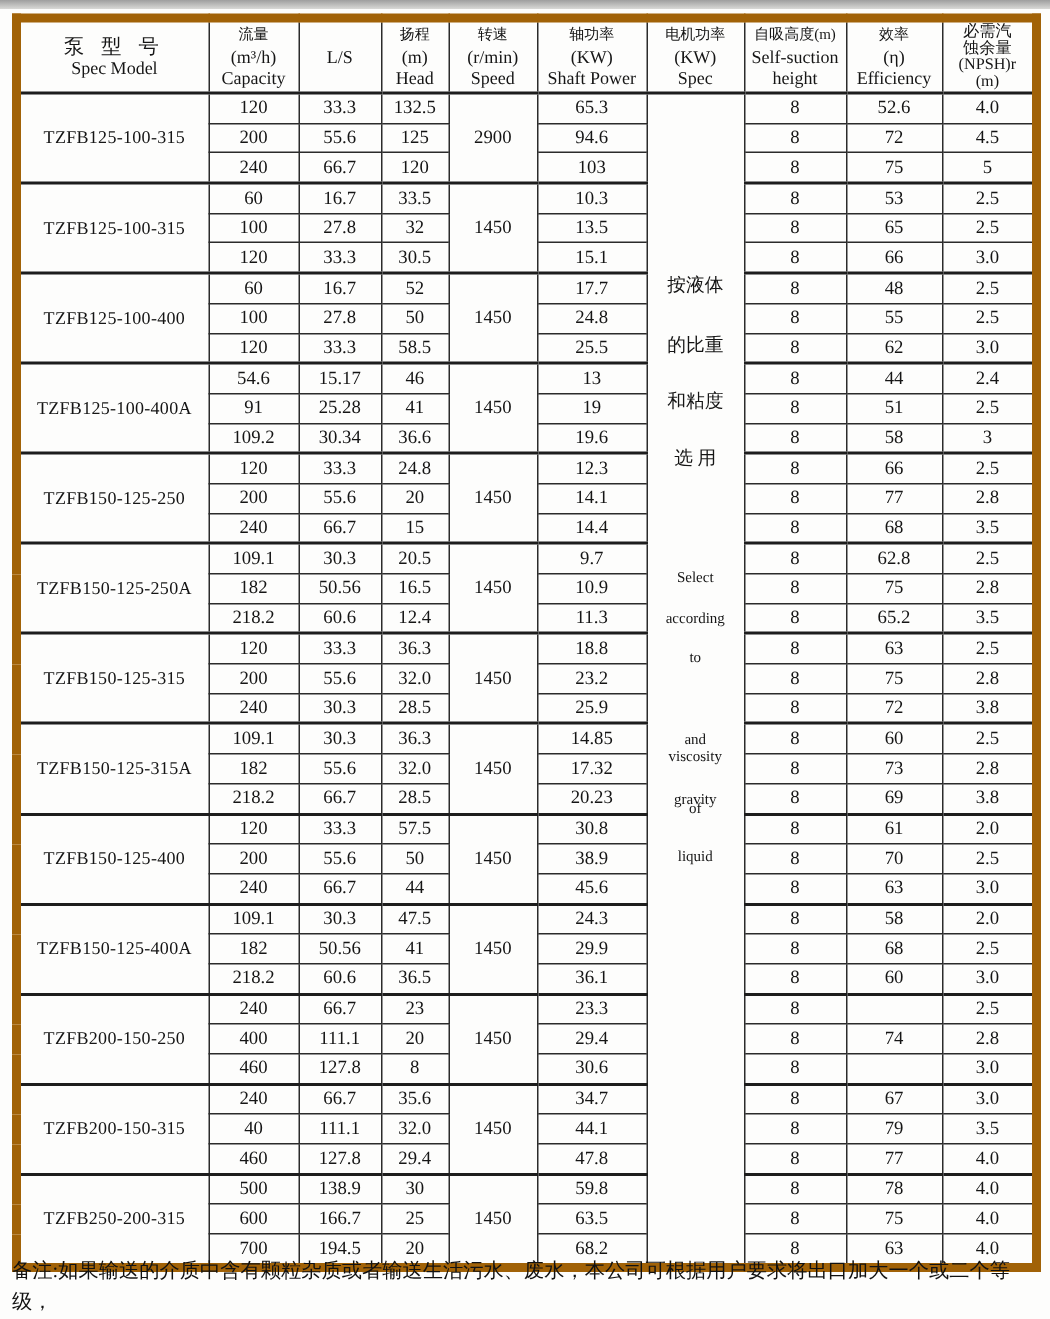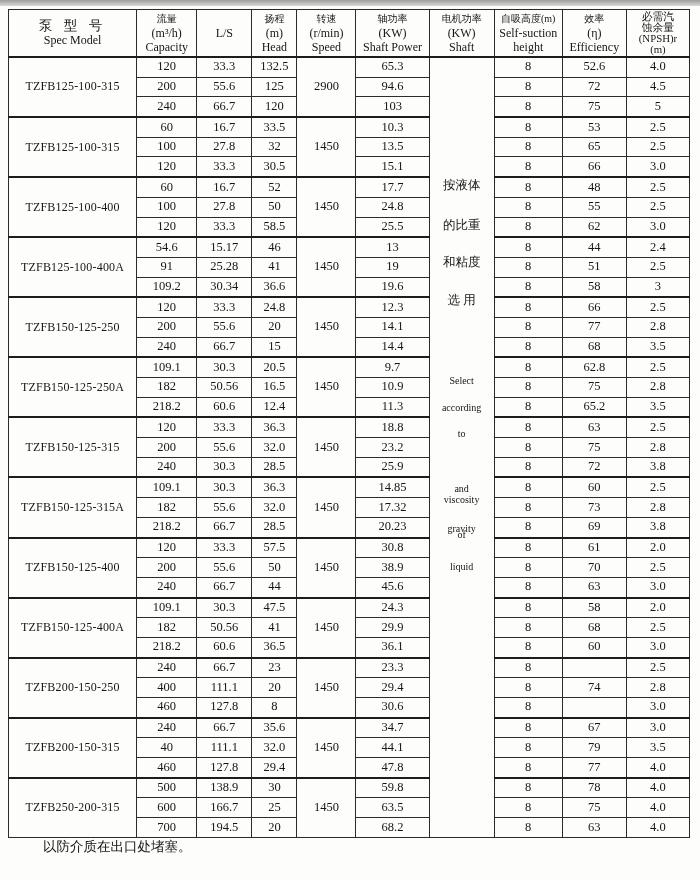--- a/index.html
+++ b/index.html
@@ -13,21 +13,21 @@
   }
   .scan-strip{
     position:absolute;top:0;left:0;width:700px;height:6px;
     background:linear-gradient(to bottom,#9e9e9e,#d9d9d6);
   }
   table.spec-table{
     position:absolute;left:8px;top:9px;
     width:682px;
     border-collapse:collapse;
     table-layout:fixed;
-    border:1px solid #a16207;
+    border:6px solid #a16207;
   }
   .spec-table th,.spec-table td{
     border:1px solid #2b2b2b;
     padding:0 1px;
     text-align:center;
     vertical-align:middle;
     font-size:12.5px;
     line-height:1.1;
     height:18.7px;
     overflow:hidden;
@@ -104,21 +104,21 @@
           <span class="hl-en">Speed</span>
         </th>
         <th>
           <span class="hl">轴功率</span>
           <span class="hl-en">(KW)</span>
           <span class="hl-en">Shaft Power</span>
         </th>
         <th>
           <span class="hl">电机功率</span>
           <span class="hl-en">(KW)</span>
-          <span class="hl-en">Shaft</span>
+          <span class="hl-en">Spec</span>
         </th>
         <th>
           <span class="hl">自吸高度(m)</span>
           <span class="hl-en">Self-suction</span>
           <span class="hl-en">height</span>
         </th>
         <th>
           <span class="hl">效率</span>
           <span class="hl-en">(η)</span>
           <span class="hl-en">Efficiency</span>
@@ -520,14 +520,15 @@
         <td>20</td>
         <td>68.2</td>
         <td>8</td>
         <td>63</td>
         <td>4.0</td>
       </tr>
     </tbody>
 </table>
 
 <div class="footnote">
+  <div><span>备注:</span><span>如果输送的介质中含有颗粒杂质或者输送生活污水、废水，本公司可根据用户要求将出口加大一个或二个等级，</span></div>
   <div class="fn-line2">以防介质在出口处堵塞。</div>
 </div>
 
 </body></html>

